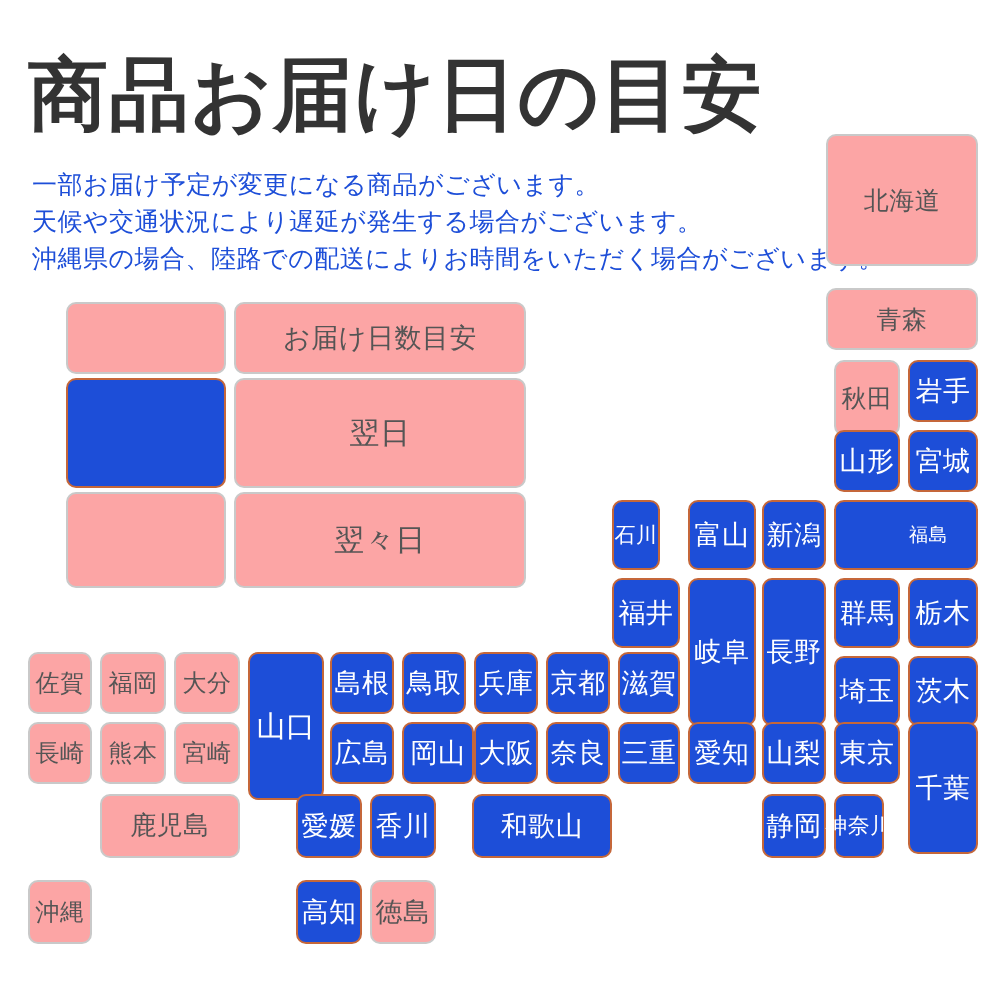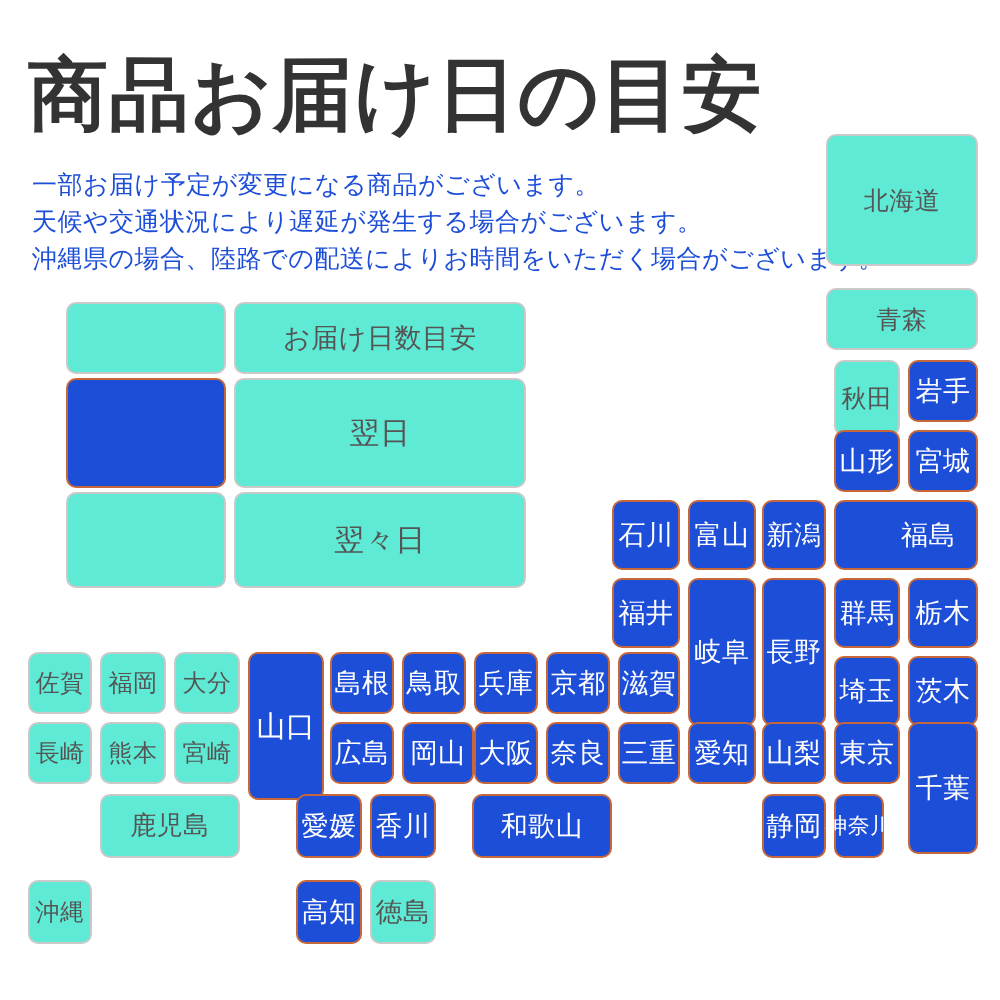--- a/index.html
+++ b/index.html
@@ -19,21 +19,21 @@
     border-radius:10px;
     display:flex;
     align-items:center;
     justify-content:center;
     text-align:center;
     line-height:1.05;
     letter-spacing:0.5px;
     white-space:nowrap;
   }
   .tile.plain{
-    background:#5eead4;
+    background:#fca5a5;
     border:2px solid #c9c9c9;
     color:#555555;
   }
   .tile.fill{
     background:#1d4ed8;
     border:2px solid #c5673a;
     color:#ffffff;
   }
 
   #title{
@@ -77,24 +77,24 @@
   <div class="tile plain" style="left:66px;top:492px;width:160px;height:96px;"></div>
   <div class="tile plain" style="left:234px;top:492px;width:292px;height:96px;font-size:30px;">翌々日</div>
 
   <div id="prefectures">
       <div class="tile plain" style="left: 826px; top: 134px; width: 152px; height: 132px; font-size: 25px;">北海道</div>
       <div class="tile plain" style="left: 826px; top: 288px; width: 152px; height: 62px; font-size: 25px;">青森</div>
       <div class="tile plain" style="left: 834px; top: 360px; width: 66px; height: 76px; font-size: 25px;">秋田</div>
       <div class="tile fill" style="left: 908px; top: 360px; width: 70px; height: 62px; font-size: 27px;">岩手</div>
       <div class="tile fill" style="left: 834px; top: 430px; width: 66px; height: 62px; font-size: 27px;">山形</div>
       <div class="tile fill" style="left: 908px; top: 430px; width: 70px; height: 62px; font-size: 27px;">宮城</div>
-      <div class="tile fill" style="left: 612px; top: 500px; width: 68px; height: 70px; font-size: 27px;">石川</div>
+      <div class="tile fill" style="left: 612px; top: 500px; width: 48px; height: 70px; font-size: 21px;">石川</div>
       <div class="tile fill" style="left: 688px; top: 500px; width: 68px; height: 70px; font-size: 27px;">富山</div>
       <div class="tile fill" style="left: 762px; top: 500px; width: 64px; height: 70px; font-size: 27px;">新潟</div>
-      <div class="tile fill" style="left: 834px; top: 500px; width: 144px; height: 70px; font-size: 27px; padding-left: 45px;">福島</div>
+      <div class="tile fill" style="left: 834px; top: 500px; width: 144px; height: 70px; font-size: 19px; padding-left: 45px;">福島</div>
       <div class="tile fill" style="left: 612px; top: 578px; width: 68px; height: 70px; font-size: 27px;">福井</div>
       <div class="tile fill" style="left: 688px; top: 578px; width: 68px; height: 148px; font-size: 27px;">岐阜</div>
       <div class="tile fill" style="left: 762px; top: 578px; width: 64px; height: 148px; font-size: 27px;">長野</div>
       <div class="tile fill" style="left: 834px; top: 578px; width: 66px; height: 70px; font-size: 27px;">群馬</div>
       <div class="tile fill" style="left: 908px; top: 578px; width: 70px; height: 70px; font-size: 27px;">栃木</div>
       <div class="tile plain" style="left: 28px; top: 652px; width: 64px; height: 62px; font-size: 24px;">佐賀</div>
       <div class="tile plain" style="left: 100px; top: 652px; width: 66px; height: 62px; font-size: 24px;">福岡</div>
       <div class="tile plain" style="left: 174px; top: 652px; width: 66px; height: 62px; font-size: 24px;">大分</div>
       <div class="tile fill" style="left: 248px; top: 652px; width: 76px; height: 148px; font-size: 29px;">山口</div>
       <div class="tile fill" style="left: 330px; top: 652px; width: 64px; height: 62px; font-size: 27px;">島根</div>

